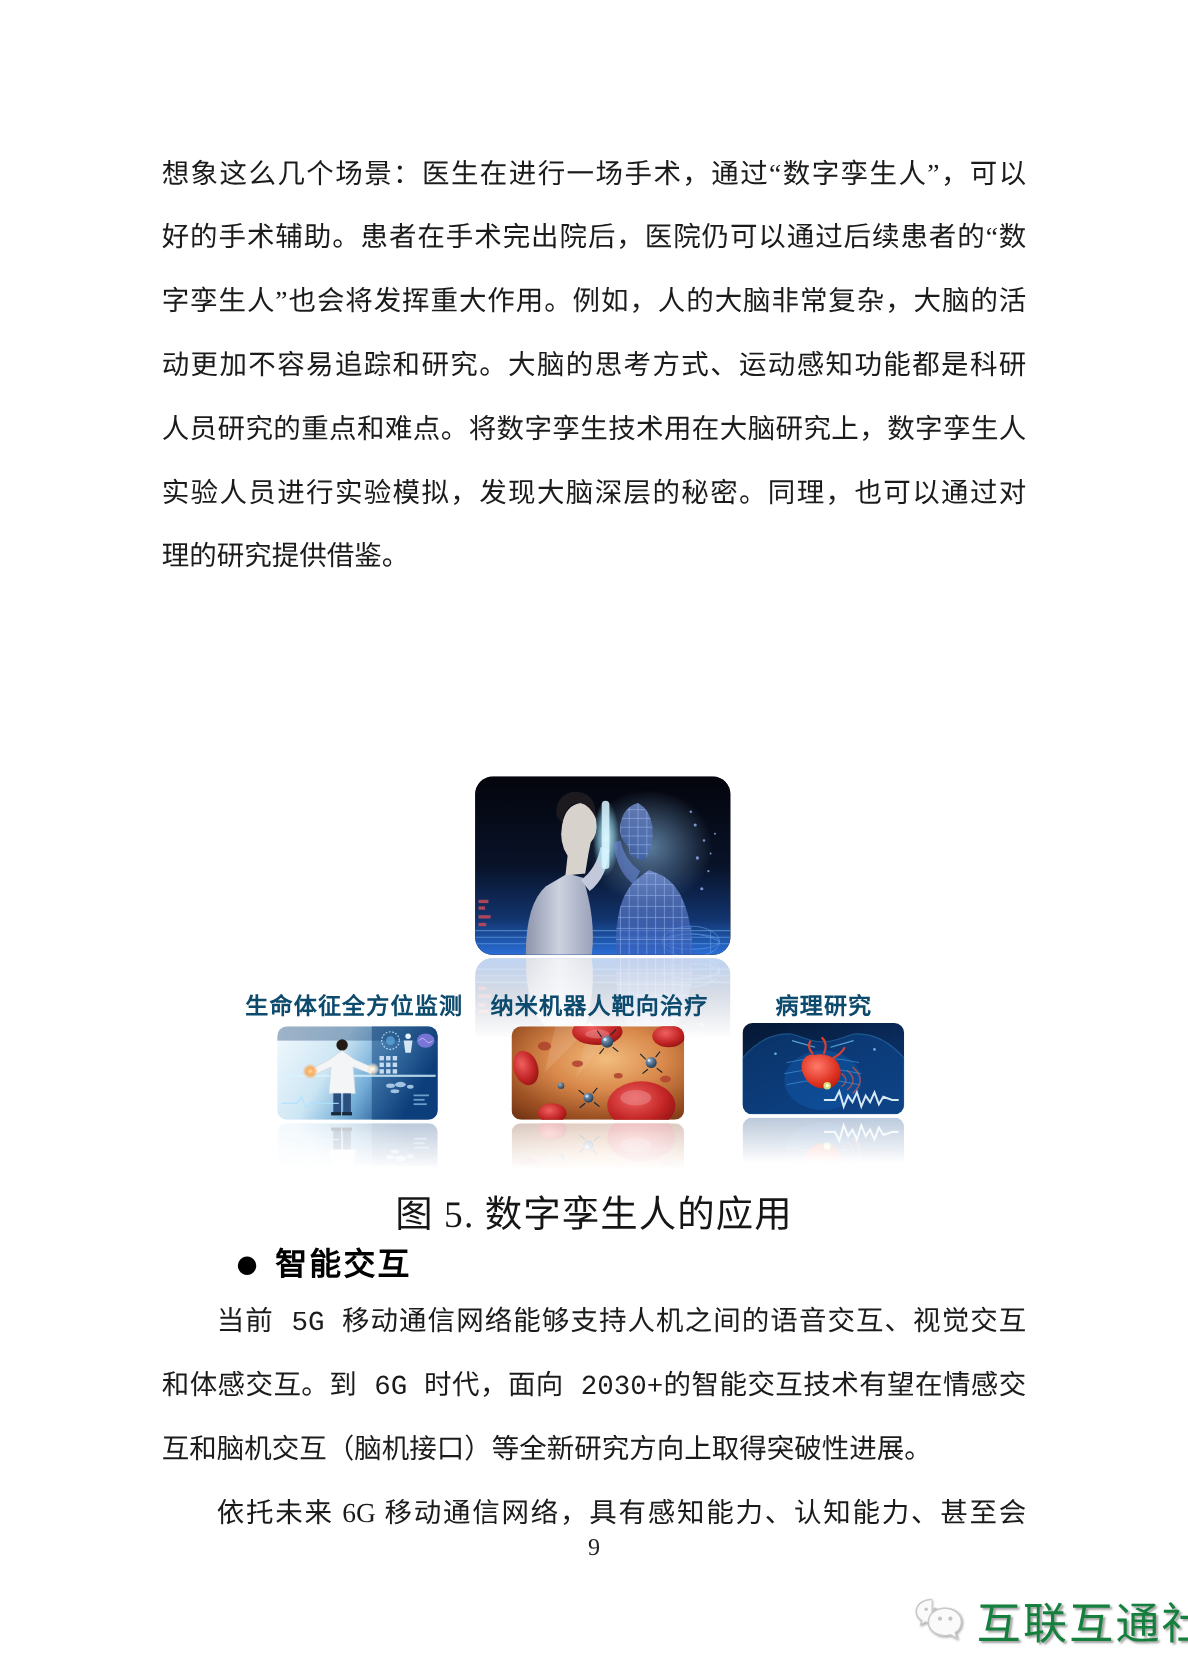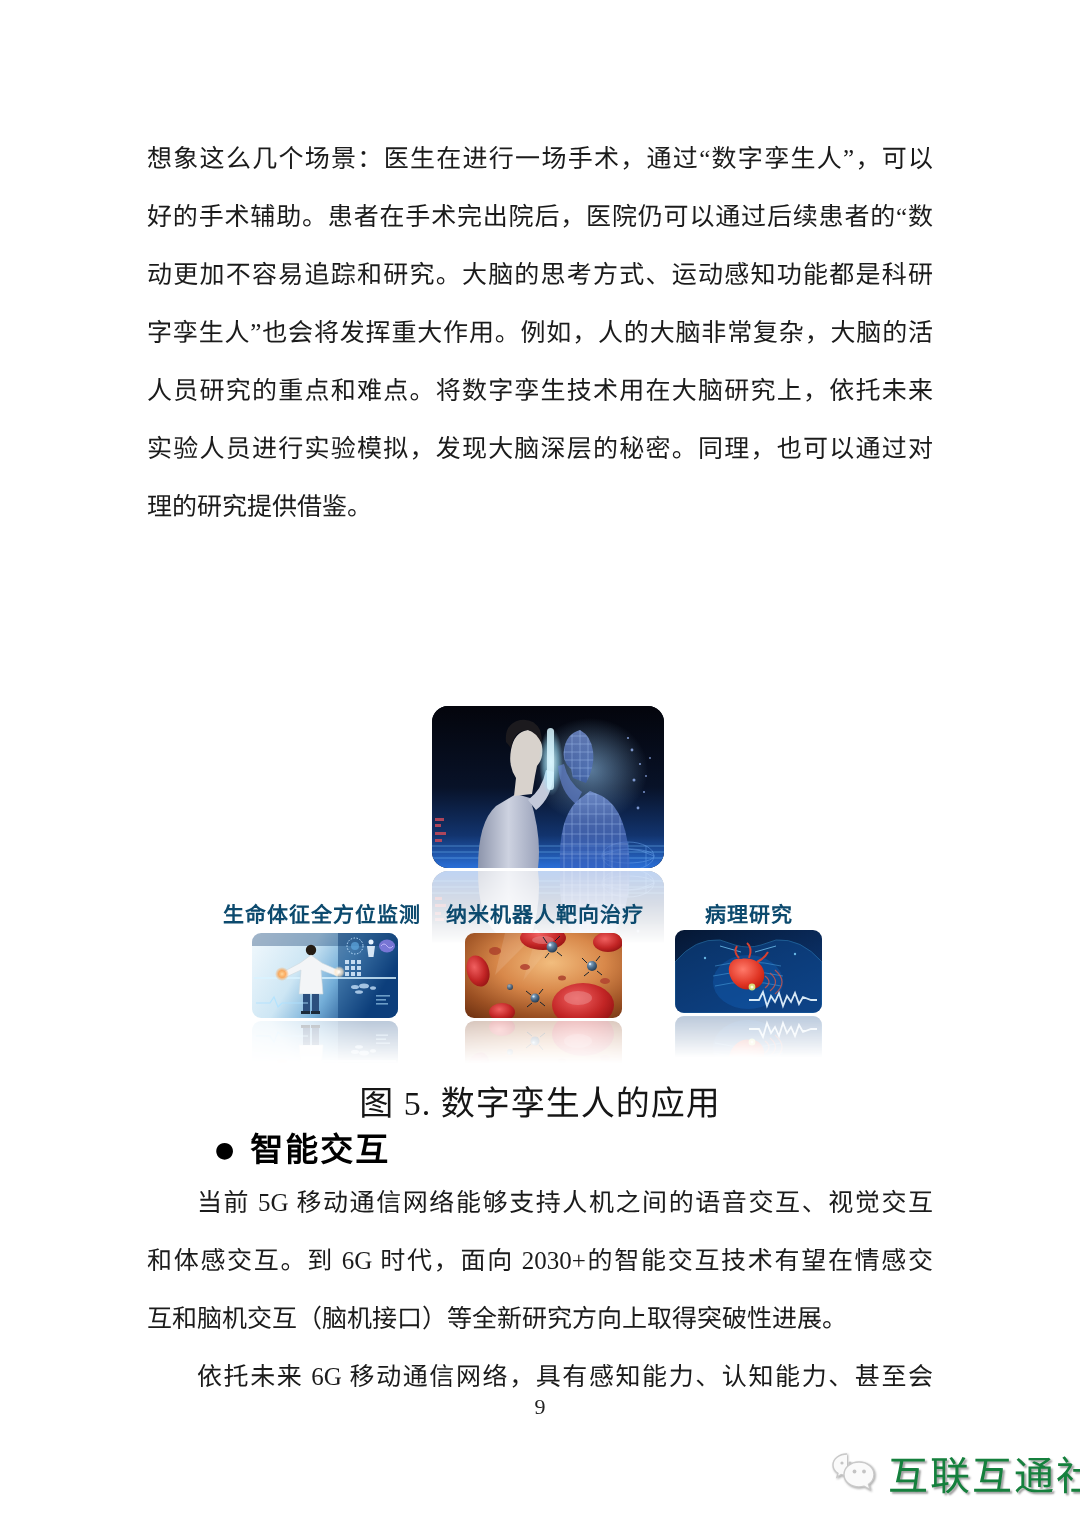--- a/index.html
+++ b/index.html
@@ -6,21 +6,21 @@
   .page{
     position:relative;width:1080px;height:1526px;background:#ffffff;
     font-family:"Liberation Serif", serif;color:#1b1b1b;overflow:hidden;
   }
   
   .para{position:absolute;left:147px;width:786px;font-size:25px;line-height:58px;color:#1b1b1b;}
   .line{text-align:justify;text-align-last:justify;text-justify:inter-character;}
   .line.short{text-align:left;text-align-last:left;}
   .line.indent{text-indent:50px;}
   .p1{top:130px;}
-  .p2{top:1174px;}
+  .p2{top:1174px;font-family:Liberation Mono, monospace;}
   .p3{top:1348px;}
   
   .fig-main{
     position:absolute;left:432px;top:706px;width:232px;height:162px;
     border-radius:16px;overflow:hidden;background:#060a14;
     -webkit-box-reflect:below 3px linear-gradient(to bottom, rgba(0,0,0,0) 55%, rgba(0,0,0,0.30) 100%);
   }
   .fig-main svg{display:block;width:100%;height:100%;}
   .thumb{
     position:absolute;border-radius:9px;overflow:hidden;
@@ -39,21 +39,21 @@
   .lbl2{left:545px;}
   .lbl3{left:749px;}
   .caption{
     position:absolute;top:1076px;left:0;width:1080px;text-align:center;
     font-size:34px;color:#161616;letter-spacing:1px;
   }
   
   .heading{position:absolute;left:215px;top:1130px;display:flex;align-items:center;}
   .heading .bullet{font-size:22px;line-height:40px;color:#000;margin-right:16px;font-family:"DejaVu Sans", sans-serif;}
   .heading .htext{
-    font-family:"Liberation Sans", sans-serif;font-weight:700;font-size:33px;
+    font-family:"Liberation Sans", sans-serif;font-weight:700;font-size:29px;
     color:#000;letter-spacing:2px;line-height:40px;
   }
   
   .pagenum{position:absolute;top:1394px;left:0;width:1080px;text-align:center;font-size:22px;color:#222;}
   
   .watermark{position:absolute;left:828px;top:1444px;display:flex;align-items:center;}
   .wm-icon{width:50px;height:46px;margin-right:10px;filter:drop-shadow(1.5px 1.5px 1px #a8a8a8);}
   .wm-text{
     font-family:"Liberation Sans", sans-serif;font-size:40px;letter-spacing:2px;
     color:#15803d;text-shadow:2px 2px 2px #9e9e9e, -1px -1px 0 #ffffff;
@@ -61,23 +61,23 @@
   }
 </style>
 </head>
 <body>
 
 <div class="page">
 
   <div class="para p1">
     <div class="line">想象这么几个场景：医生在进行一场手术，通过“数字孪生人”，可以</div>
     <div class="line">好的手术辅助。患者在手术完出院后，医院仍可以通过后续患者的“数</div>
+    <div class="line">字孪生人”也会将发挥重大作用。例如，人的大脑非常复杂，大脑的活</div>
     <div class="line">动更加不容易追踪和研究。大脑的思考方式、运动感知功能都是科研</div>
-    <div class="line">字孪生人”也会将发挥重大作用。例如，人的大脑非常复杂，大脑的活</div>
-    <div class="line">人员研究的重点和难点。将数字孪生技术用在大脑研究上，依托未来</div>
+    <div class="line">人员研究的重点和难点。将数字孪生技术用在大脑研究上，数字孪生人</div>
     <div class="line">实验人员进行实验模拟，发现大脑深层的秘密。同理，也可以通过对</div>
     <div class="line short">理的研究提供借鉴。</div>
   </div>
 
   <div class="fig-main">
     <svg viewBox="0 0 232 162" xmlns="http://www.w3.org/2000/svg">
       <defs>
         <linearGradient id="mainbg" x1="0" y1="0" x2="0" y2="1">
           <stop offset="0" stop-color="#04050c"></stop>
           <stop offset="0.5" stop-color="#081228"></stop>

